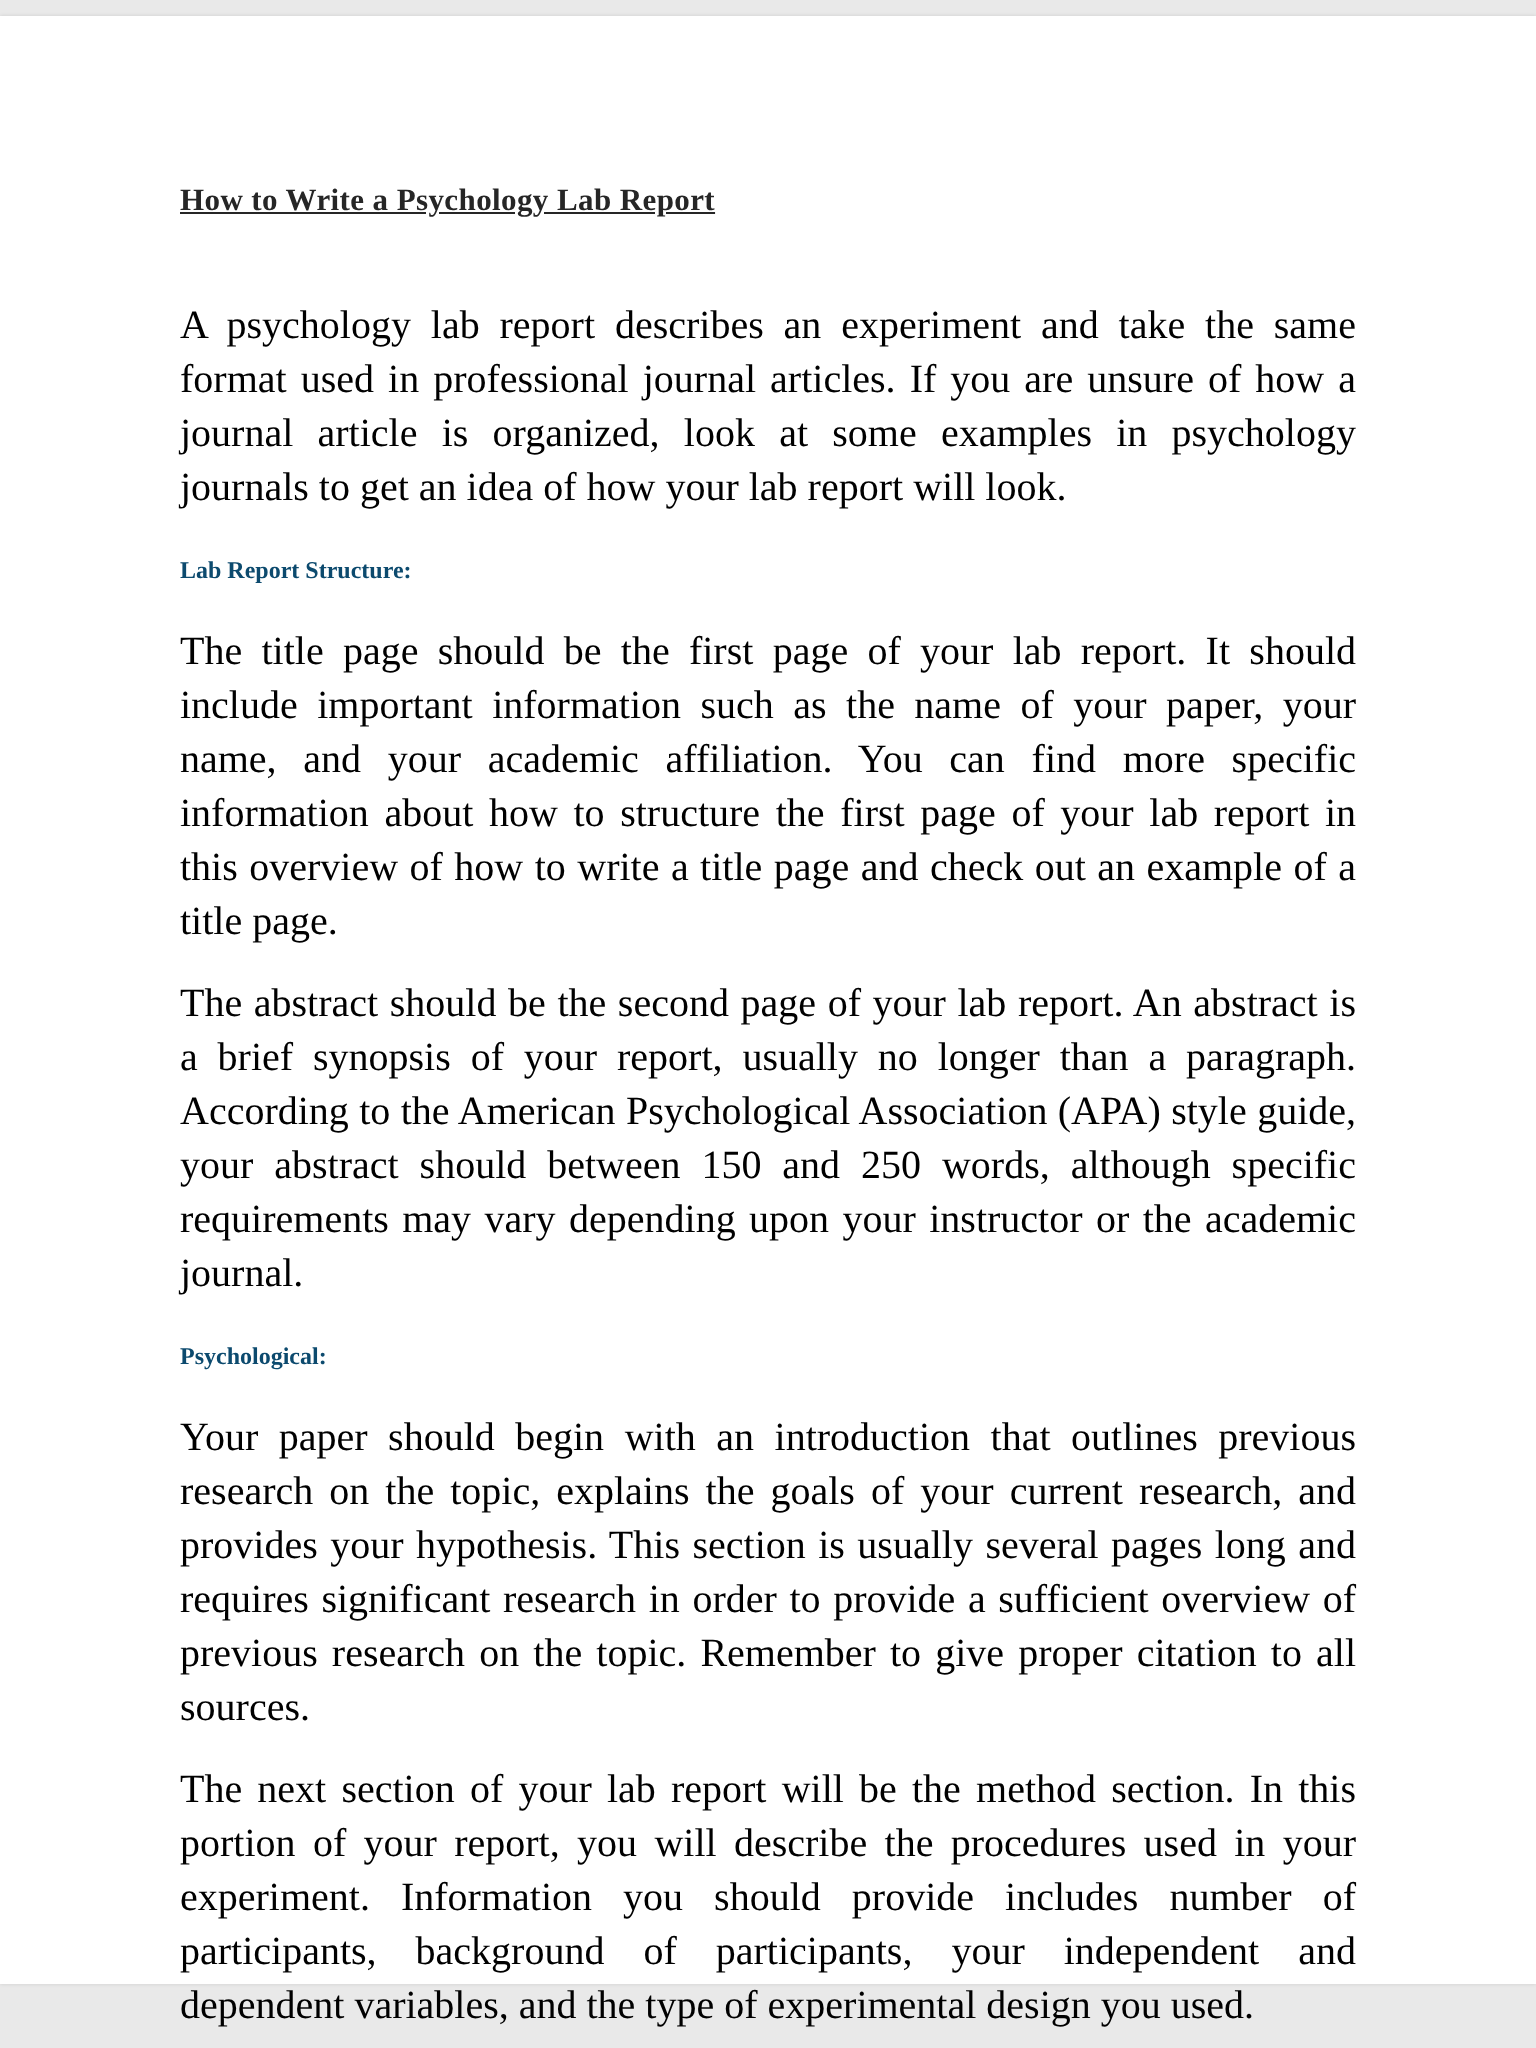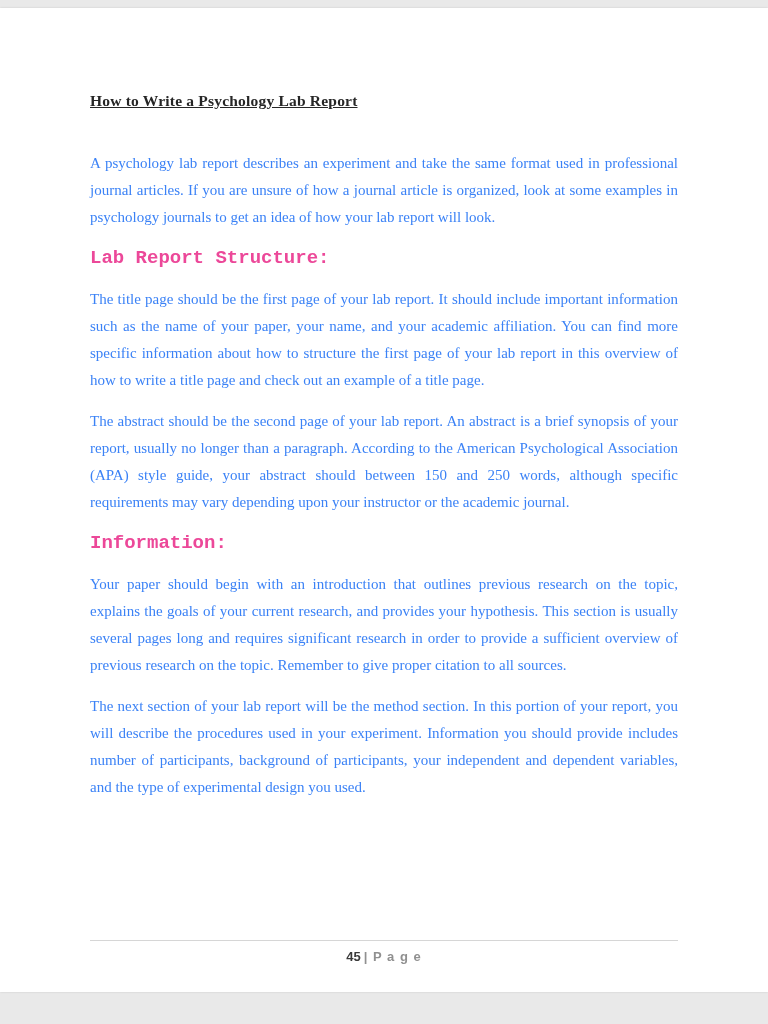--- a/index.html
+++ b/index.html
@@ -41,34 +41,33 @@
   .doc-title {
     font-size: 15.5px;
     font-weight: bold;
     text-decoration: underline;
     color: #262626;
     margin-bottom: 40px;
     letter-spacing: 0.2px;
   }
 
   .body-text {
-    font-size: 15px;
+    font-size: 20px;
     line-height: 27px;
     text-align: justify;
-    color: #3b82f6;
+    color: #000000;
     margin-bottom: 14px;
   }
 
   .heading {
-    font-size: 19px;
+    font-size: 12px;
     font-weight: bold;
     line-height: 27px;
-    color: #ec4899;
+    color: #0c4a6e;
     margin-bottom: 14px;
-    font-family: Liberation Mono, monospace;
   }
 
   .footer {
     flex: 0 0 auto;
     padding: 0 90px 26px 90px;
   }
 
   .footer-rule {
     border: none;
     border-top: 1px solid #d6d6d6;
@@ -111,21 +110,21 @@
 
       <section>
         <p class="body-text">The title page should be the first page of your lab report. It should include important information such as the name of your paper, your name, and your academic affiliation. You can find more specific information about how to structure the first page of your lab report in this overview of how to write a title page and check out an example of a title page.</p>
       </section>
 
       <section>
         <p class="body-text">The abstract should be the second page of your lab report. An abstract is a brief synopsis of your report, usually no longer than a paragraph. According to the American Psychological Association (APA) style guide, your abstract should between 150 and 250 words, although specific requirements may vary depending upon your instructor or the academic journal.</p>
       </section>
 
       <section>
-        <h2 class="heading">Information:</h2>
+        <h2 class="heading">Psychological:</h2>
         <p class="body-text">Your paper should begin with an introduction that outlines previous research on the topic, explains the goals of your current research, and provides your hypothesis. This section is usually several pages long and requires significant research in order to provide a sufficient overview of previous research on the topic. Remember to give proper citation to all sources.</p>
       </section>
 
       <section>
         <p class="body-text">The next section of your lab report will be the method section. In this portion of your report, you will describe the procedures used in your experiment. Information you should provide includes number of participants, background of participants, your independent and dependent variables, and the type of experimental design you used.</p>
       </section>
 
     </div>
 
     <div class="footer">

